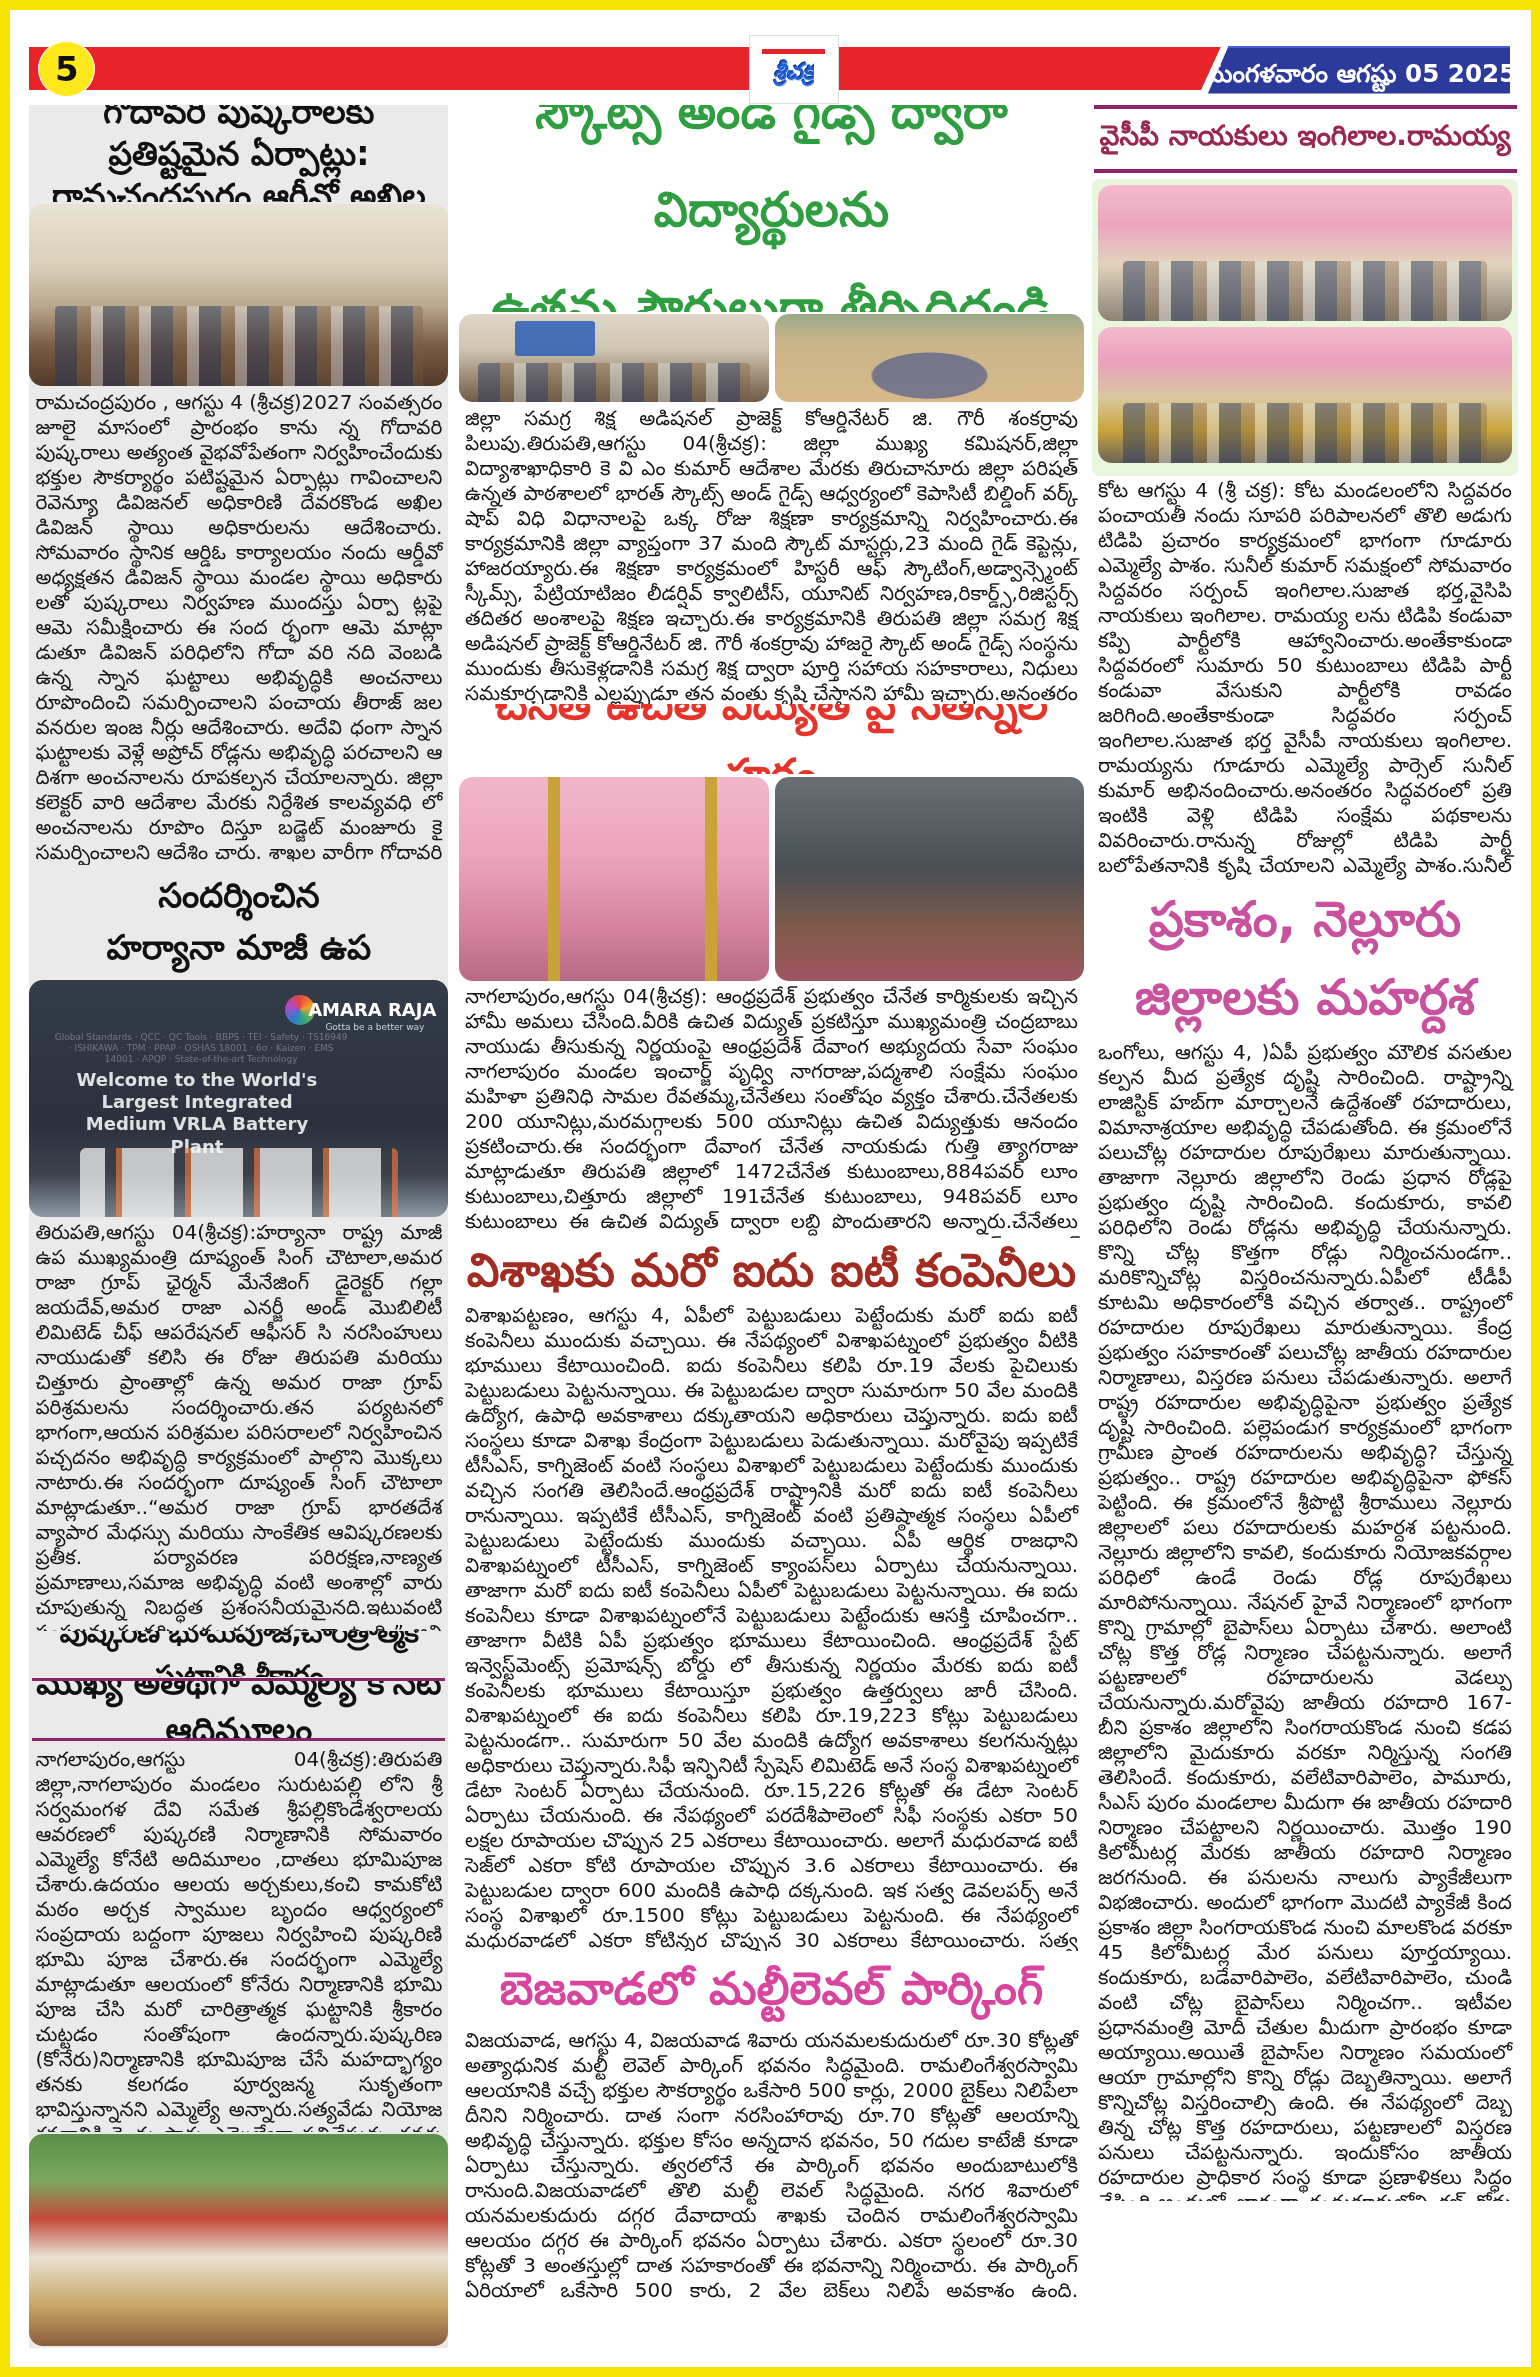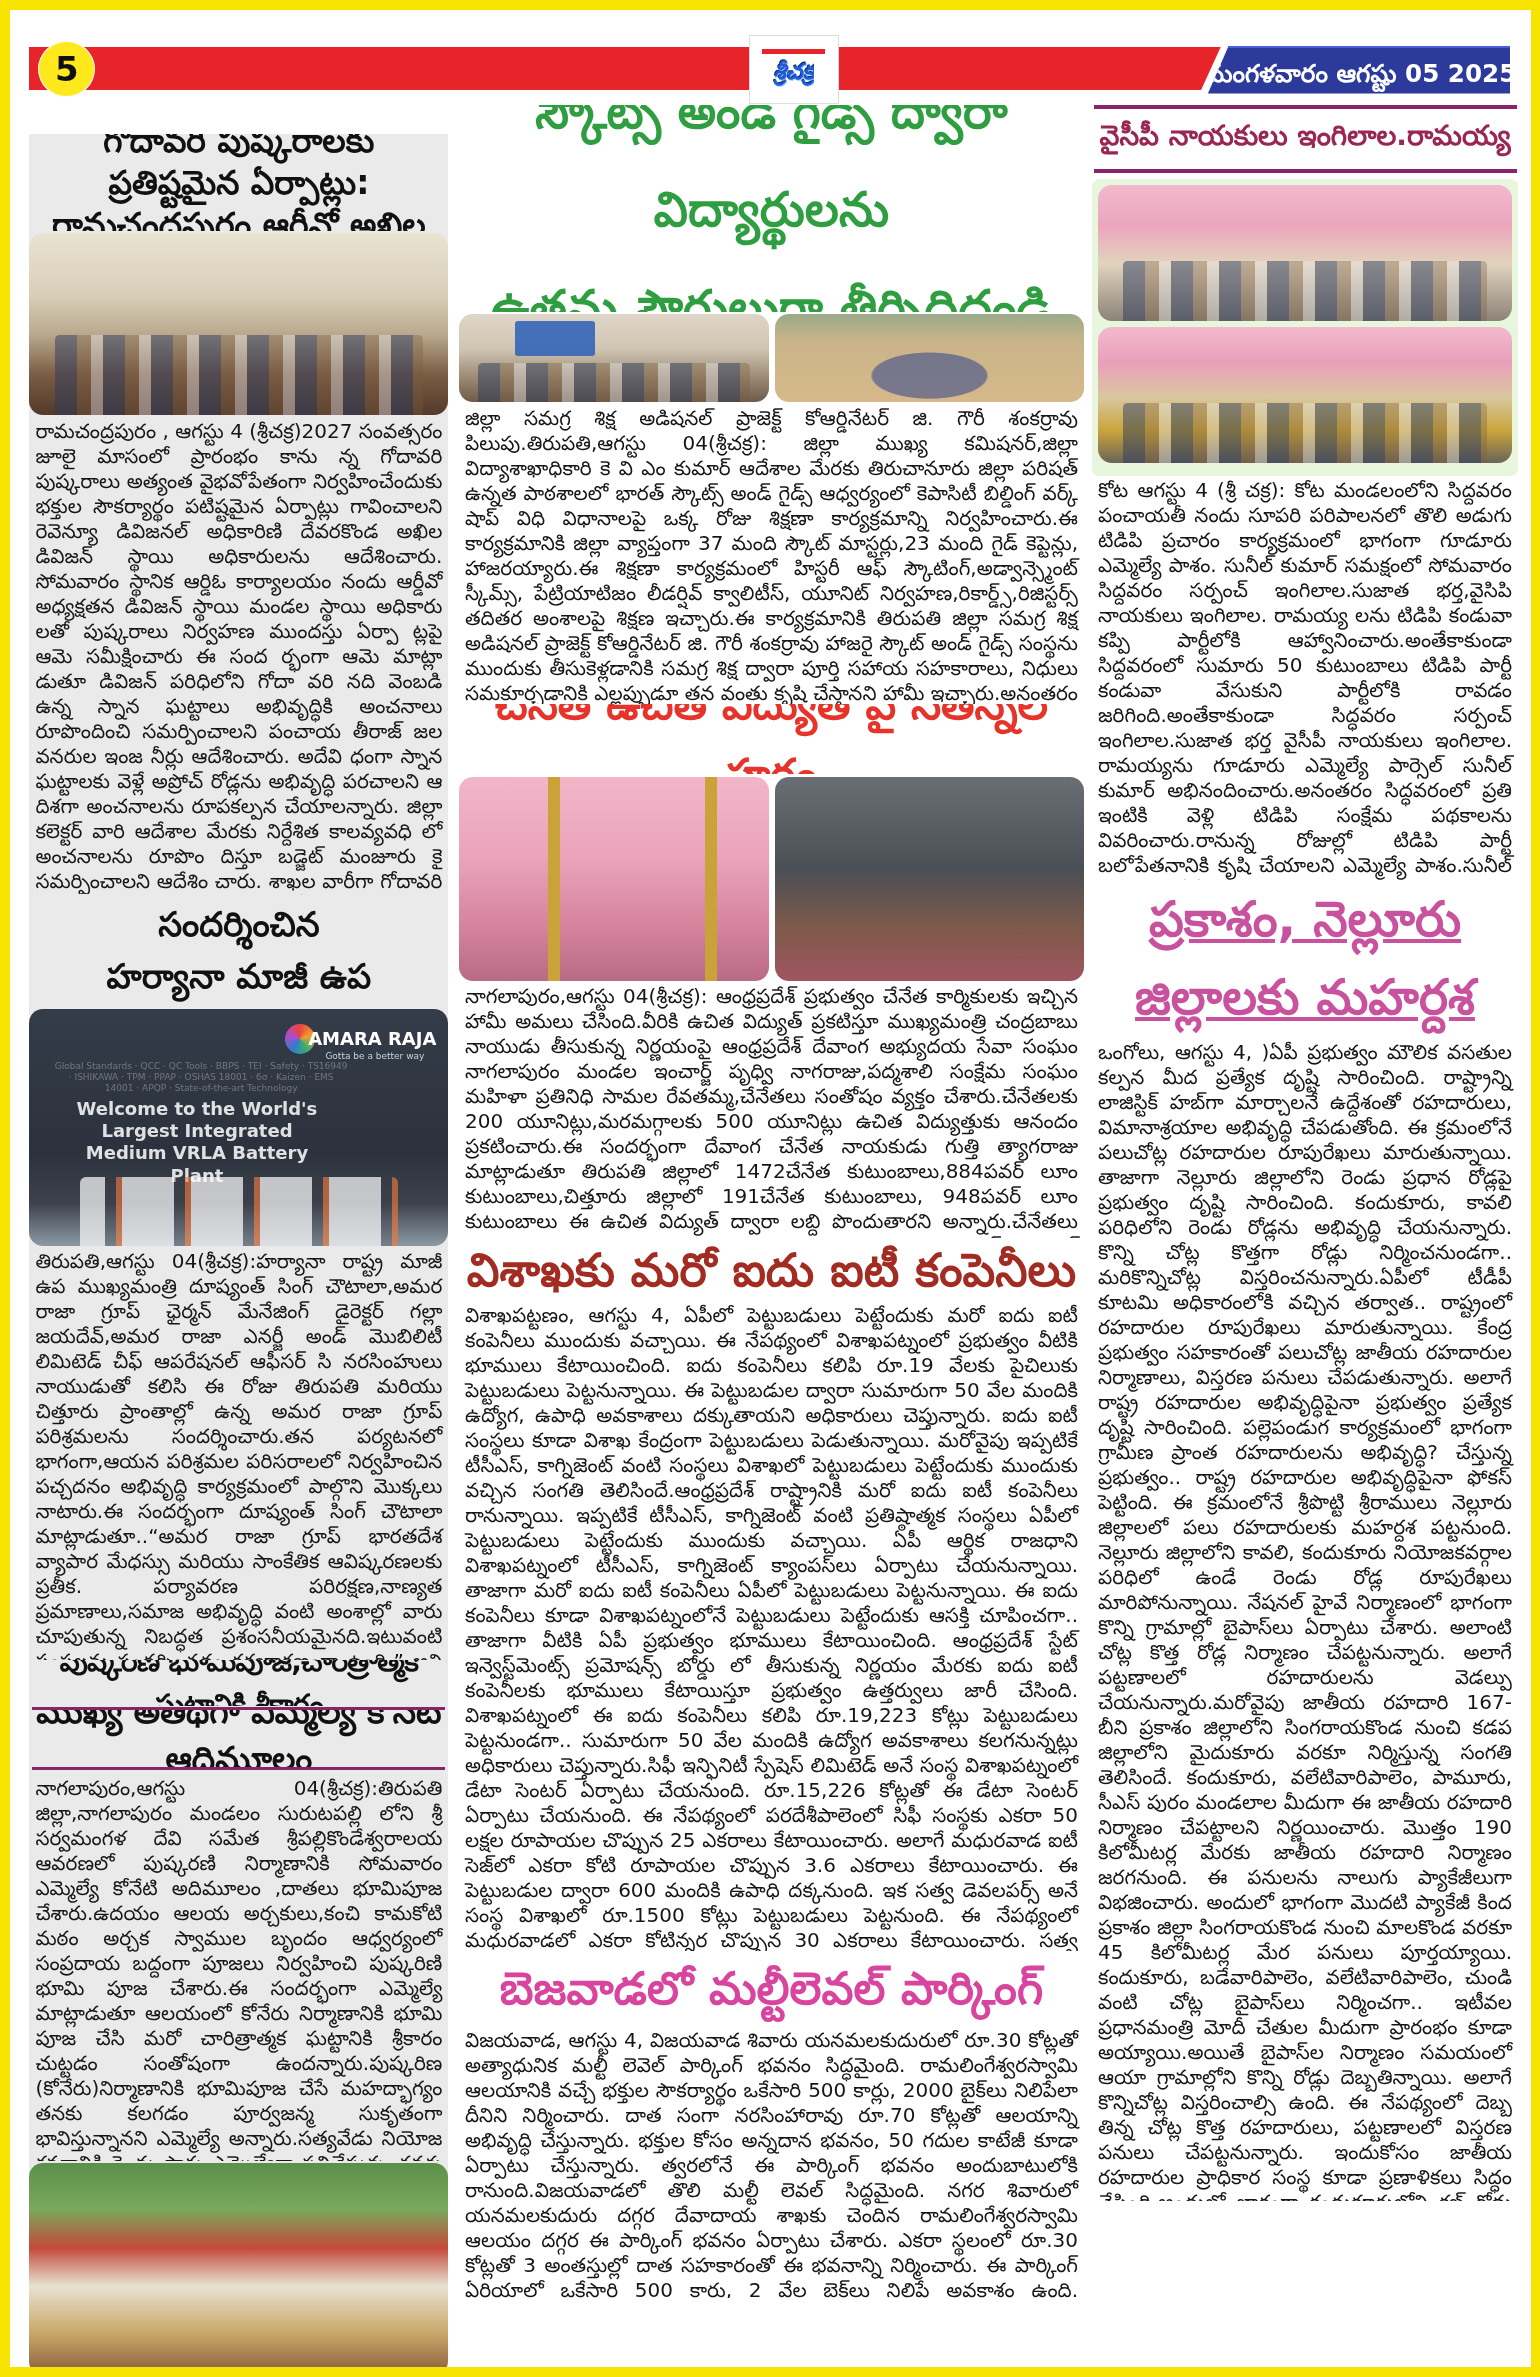--- a/index.html
+++ b/index.html
@@ -34,21 +34,21 @@
     clip-path:polygon(21px 0,100% 0,100% 100%,0 100%);}
   .date-box{
     position:absolute;left:0;top:0;width:100%;height:100%;background:#2c3a9c;
     clip-path:polygon(22.4px 0,100% 0,100% 100%,1.5px 100%);
     display:flex;align-items:flex-end;justify-content:center;
     border-top:2.2px solid #4a5ed6;
   }
   .date-box span{color:#fff;font-weight:bold;font-size:24.6px;white-space:nowrap;overflow:hidden;}
   
   .col{position:absolute;top:95px;display:flex;flex-direction:column;}
-  .col-left{left:19.4px;width:419px;background:#eaeaea;margin-top:29px;}
+  .col-left{left:19.4px;width:419px;background:#eaeaea;}
   .col-center{left:449px;width:625px;}
   .col-right{left:1082px;width:426px;}
   .block{flex:none;overflow:hidden;}
   
   .hl{display:flex;flex-direction:column;align-items:center;justify-content:center;text-align:center;font-weight:bold;overflow:hidden;}
   .hl-black{color:#111;}
   .hl-green{color:#2f9e41;}
   .hl-red{color:#e6342b;}
   .hl-darkred{color:#a32c22;}
   .hl-pink{color:#d8459f;}
@@ -57,21 +57,21 @@
   .la1-head{height:91px;font-size:33px;line-height:42px;padding:3px 4.5px;}
   .la2-head{height:112px;font-size:34px;line-height:52px;}
   .la3-head{height:46px;font-size:28px;line-height:43px;letter-spacing:-0.7px;}
   .la3-sub{height:57px;font-size:33px;border-top:3.7px solid #8a2468;border-bottom:3.7px solid #8a2468;margin:1.5px 3px 4.5px 3px;}
   .c1-head{height:207px;font-size:48px;line-height:98px;}
   .c2-head{height:70px;font-size:43px;line-height:70px;}
   .c3-head{height:64px;font-size:46px;line-height:64px;}
   .c4-head{height:76px;font-size:45px;line-height:75px;}
   .r1-head{height:148px;font-size:36px;line-height:69px;}
   .r1-sub{height:60px;font-size:28px;border-top:4.5px solid #8a2468;border-bottom:4.5px solid #8a2468;margin:0 1.5px 6px 1.5px;color:#982753;}
-  .r2-head{height:158px;font-size:49px;line-height:78px;text-decoration:underline;}
+  .r2-head{height:158px;font-size:49px;line-height:78px;}
   
   .body-txt{
     font-size:20px;line-height:25px;color:#161616;text-align:justify;
     padding:1.5px 6px;word-break:break-word;
   }
   .la1-body{height:474px;}
   .la2-body{height:409px;}
   .la3-body{height:383px;}
   .c1-body{height:297px;}
   .c2-body{height:252px;}

